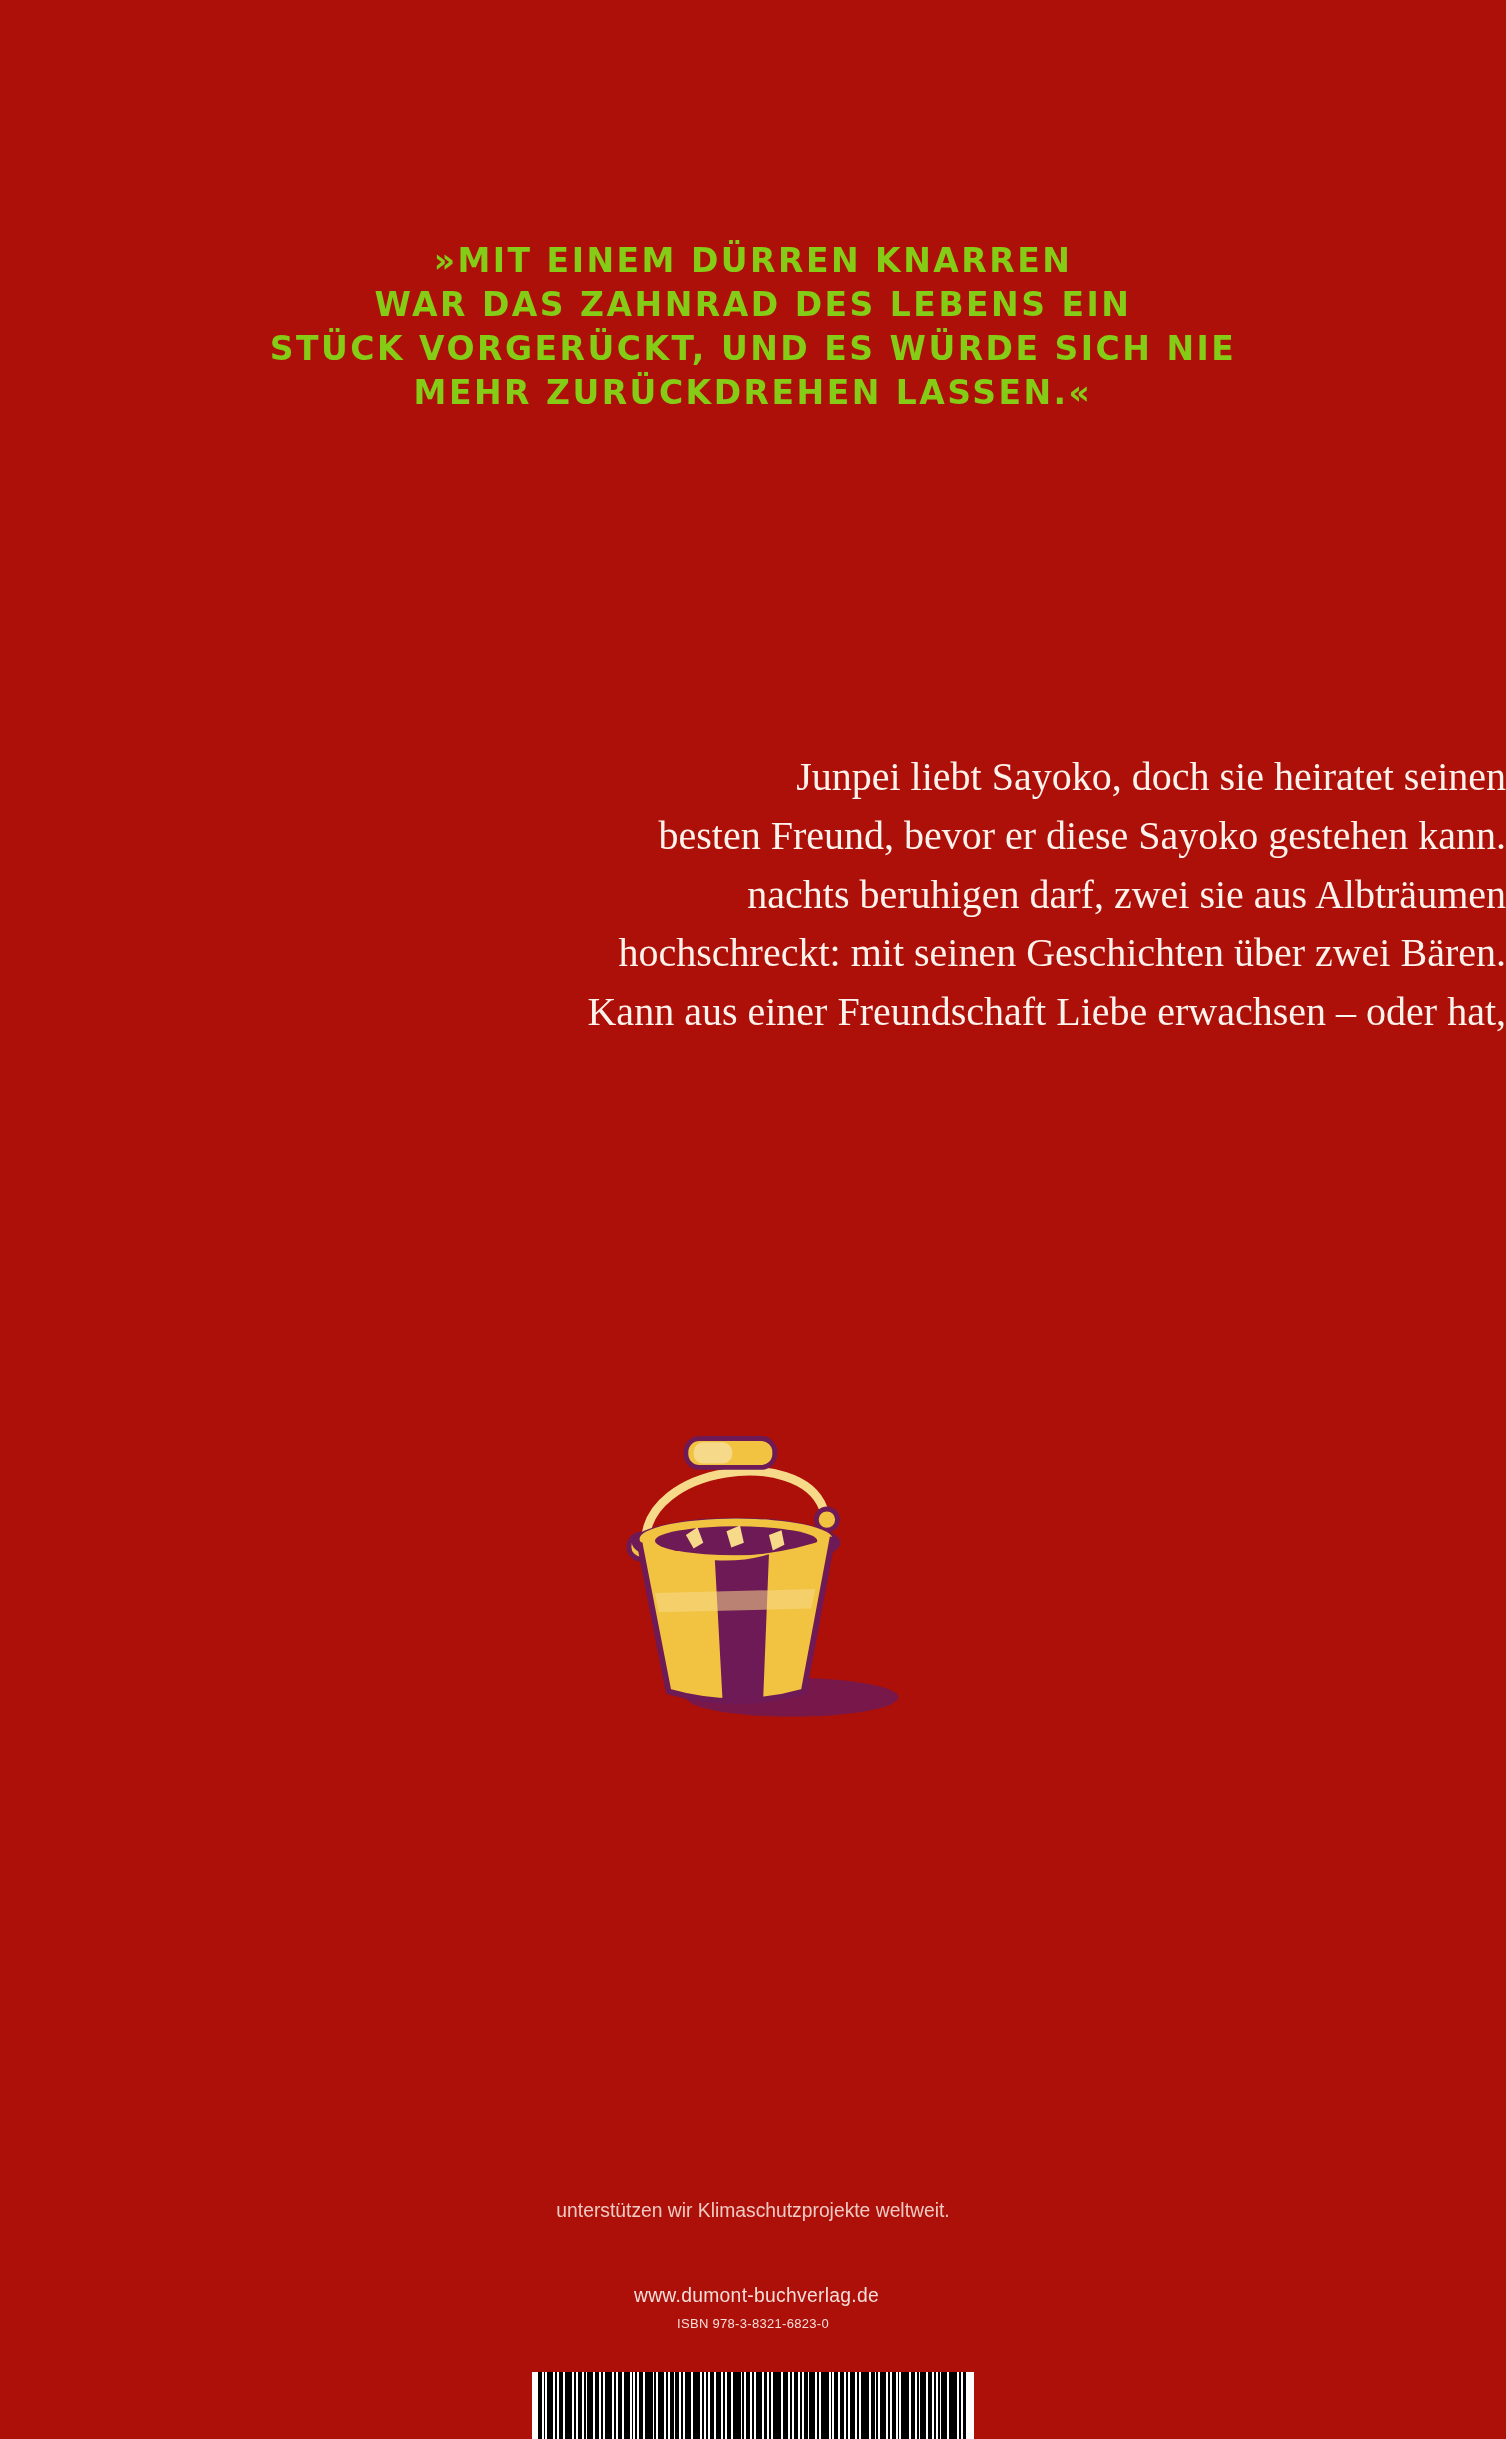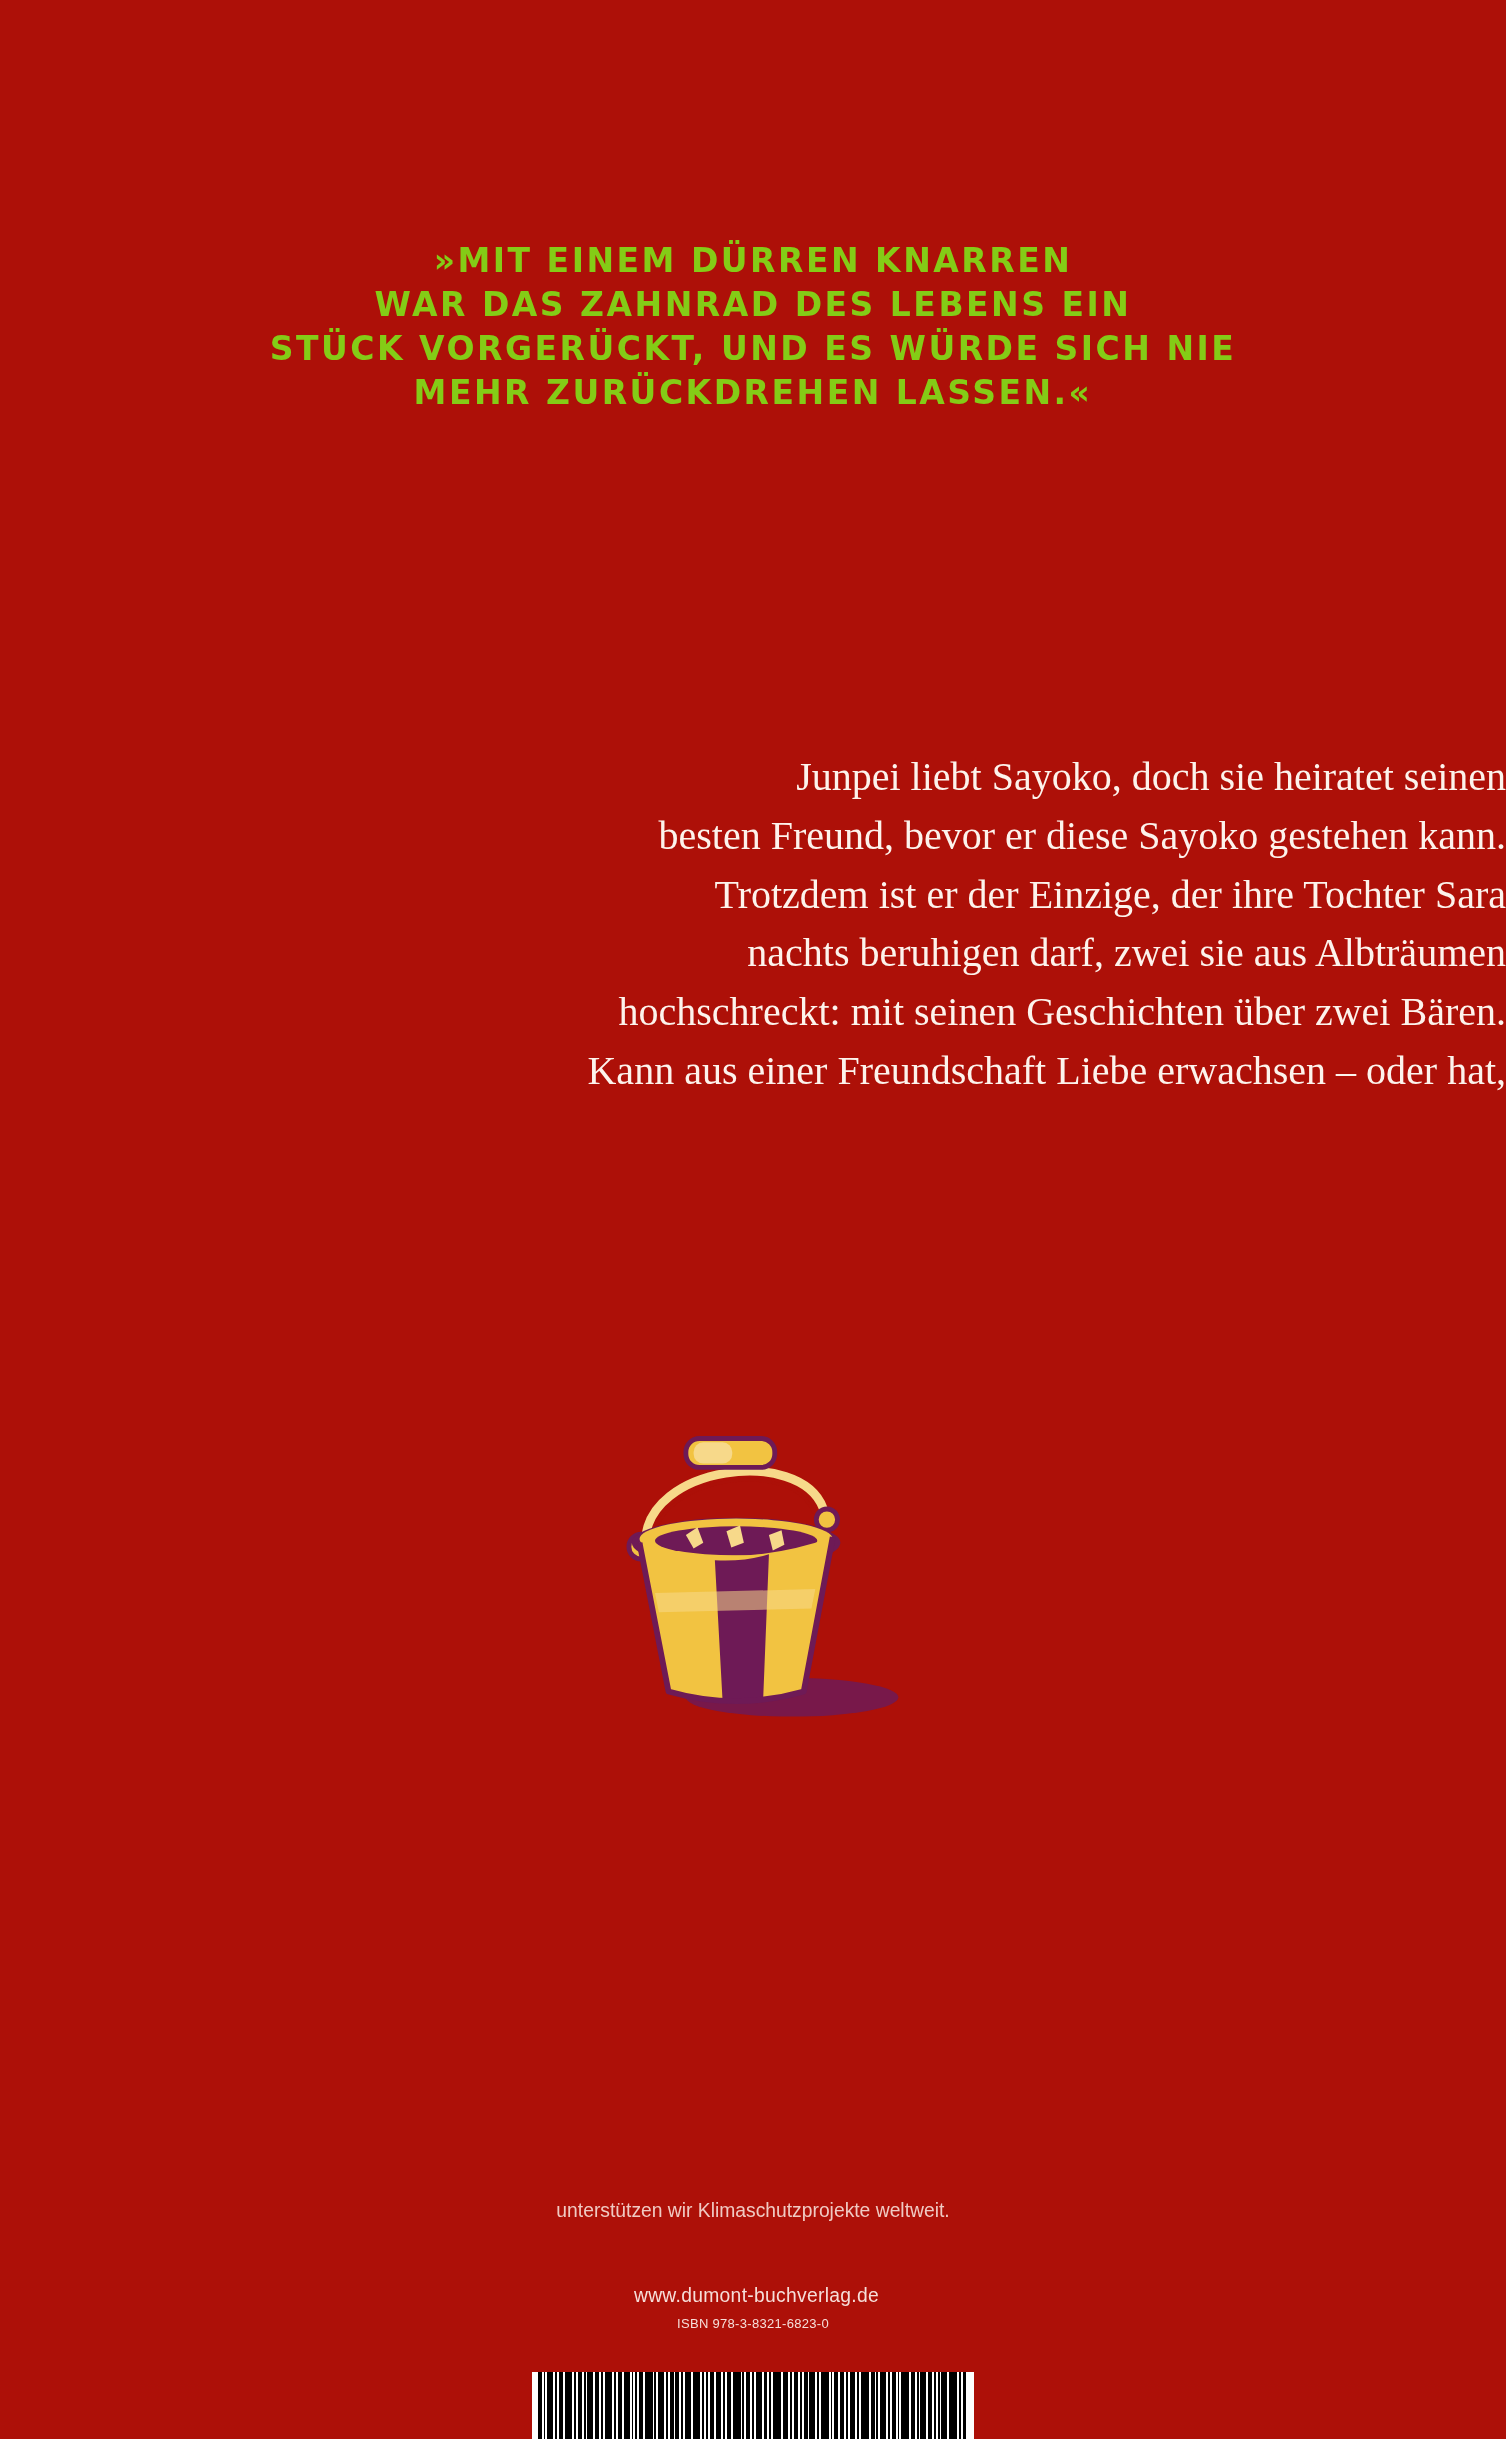--- a/index.html
+++ b/index.html
@@ -135,21 +135,20 @@
   <div class="quote">
     <span class="qline">»MIT EINEM DÜRREN KNARREN</span>
     <span class="qline">WAR DAS ZAHNRAD DES LEBENS EIN</span>
     <span class="qline">STÜCK VORGERÜCKT, UND ES WÜRDE SICH NIE</span>
     <span class="qline">MEHR ZURÜCKDREHEN LASSEN.«</span>
   </div>
 
   <div class="blurb">
     <span class="bline">Junpei liebt Sayoko, doch sie heiratet seinen</span>
     <span class="bline">besten Freund, bevor er diese Sayoko gestehen kann.</span>
-    <span class="bline">Trotzdem ist er der Einzige, der ihre Tochter Sara</span>
     <span class="bline">nachts beruhigen darf, zwei sie aus Albträumen</span>
     <span class="bline">hochschreckt: mit seinen Geschichten über zwei Bären.</span>
     <span class="bline">Kann aus einer Freundschaft Liebe erwachsen – oder hat,</span>
   </div>
 
   <div class="illustration">
     <svg width="367" height="319" viewBox="0 0 380 330" xmlns="http://www.w3.org/2000/svg">
 
       <ellipse cx="230" cy="288" rx="110" ry="20" fill="#6e1a56" opacity="0.85"></ellipse>
 

